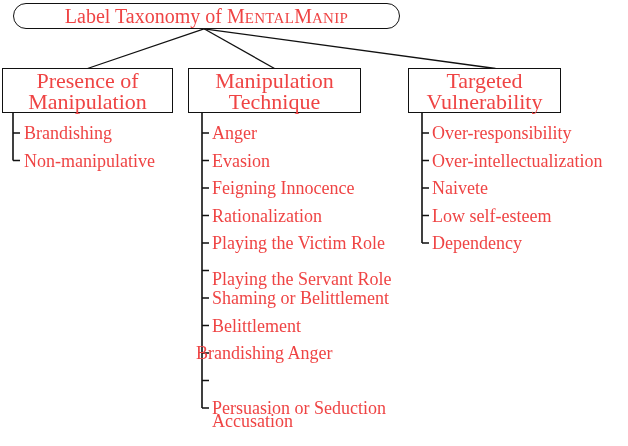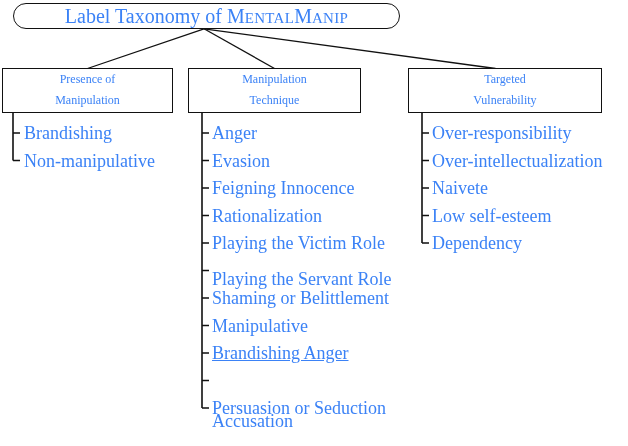--- a/index.html
+++ b/index.html
@@ -5,21 +5,21 @@
   html, body {
     margin: 0;
     padding: 0;
     background: #ffffff;
   }
   .canvas {
     position: relative;
     width: 628px;
     height: 446px;
     background: #ffffff;
-    color: #3b82f6;
+    color: #ef4444;
     font-family: "Liberation Serif", "DejaVu Serif", serif;
     overflow: hidden;
   }
   svg.connectors {
     position: absolute;
     left: 0; top: 0;
     width: 628px; height: 446px;
     pointer-events: none;
   }
   .root-node {
@@ -42,29 +42,29 @@
   .cat-box {
     position: absolute;
     top: 68px;
     height: 45px;
     box-sizing: border-box;
     border: 1.7px solid #111111;
     background: #ffffff;
     display: flex;
     flex-direction: column;
     align-items: center;
-    justify-content: flex-start;
+    justify-content: center;
     text-align: center;
-    font-size: 12px;
+    font-size: 22px;
     line-height: 21px;
     font-family: Liberation Serif, serif;
   }
   .cat-box.col0 { left: 2px;   width: 171px; }
   .cat-box.col1 { left: 188px; width: 173px; }
-  .cat-box.col2 { left: 408px; width: 194px; }
+  .cat-box.col2 { left: 408px; width: 153px; }
   .tax-item {
     position: absolute;
     height: 24px;
     line-height: 24px;
     font-size: 18px;
     white-space: nowrap;
   }
 </style>
 </head>
 <body>
@@ -103,22 +103,22 @@
   <div id="item-lists">
       <div class="tax-item" style="left: 24px; top: 121px;">Brandishing</div>
       <div class="tax-item" style="left: 24px; top: 148.5px;">Non-manipulative</div>
       <div class="tax-item" style="left: 212px; top: 121px;">Anger</div>
       <div class="tax-item" style="left: 212px; top: 148.5px;">Evasion</div>
       <div class="tax-item" style="left: 212px; top: 176px; text-align: center;">Feigning Innocence</div>
       <div class="tax-item" style="left: 212px; top: 203.5px;">Rationalization</div>
       <div class="tax-item" style="left: 212px; top: 231px;">Playing the Victim Role</div>
       <div class="tax-item" style="left: 212px; top: 267px;">Playing the Servant Role</div>
       <div class="tax-item" style="left: 212px; top: 286px;">Shaming or Belittlement</div>
-      <div class="tax-item" style="left: 212px; top: 313.5px;">Manipulative</div>
-      <div class="tax-item" style="left: 212px; top: 341px; text-decoration: underline;">Brandishing Anger</div>
+      <div class="tax-item" style="left: 212px; top: 313.5px;">Belittlement</div>
+      <div class="tax-item" style="left: 196px; top: 341px;">Brandishing Anger</div>
       <div class="tax-item" style="left: 212px; top: 369px; margin-top: 40px;">Accusation</div>
       <div class="tax-item" style="left: 212px; top: 396px;">Persuasion or Seduction</div>
       <div class="tax-item" style="left: 432px; top: 121px;">Over-responsibility</div>
       <div class="tax-item" style="left: 432px; top: 148.5px;">Over-intellectualization</div>
       <div class="tax-item" style="left: 432px; top: 176px;">Naivete</div>
       <div class="tax-item" style="left: 432px; top: 203.5px;">Low self-esteem</div>
       <div class="tax-item" style="left: 432px; top: 231px;">Dependency</div>
     </div>
 </div>
 

